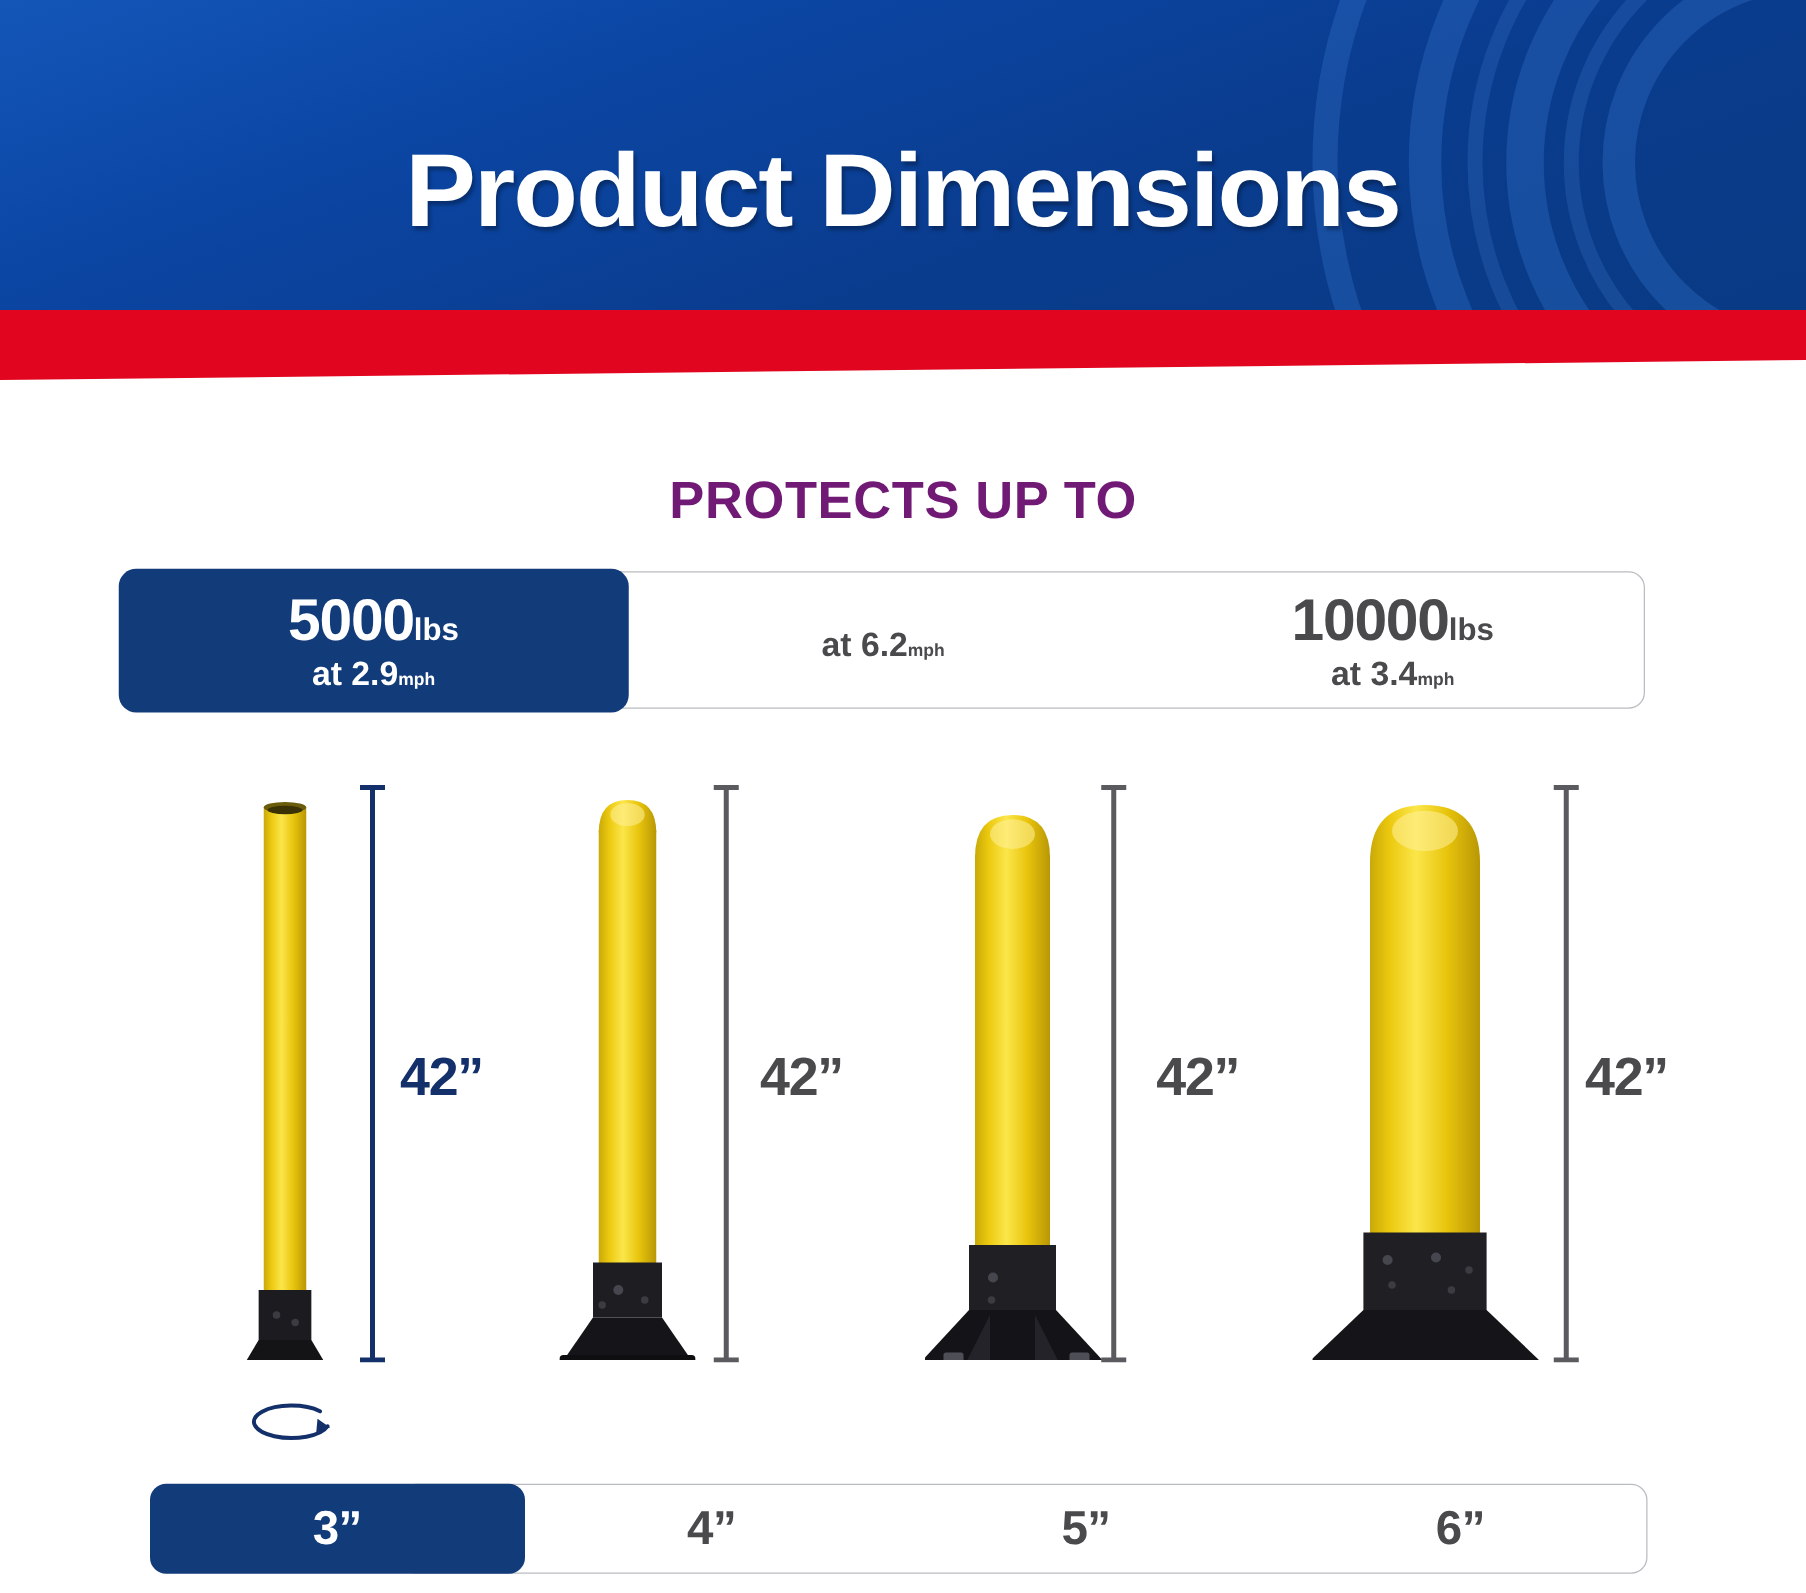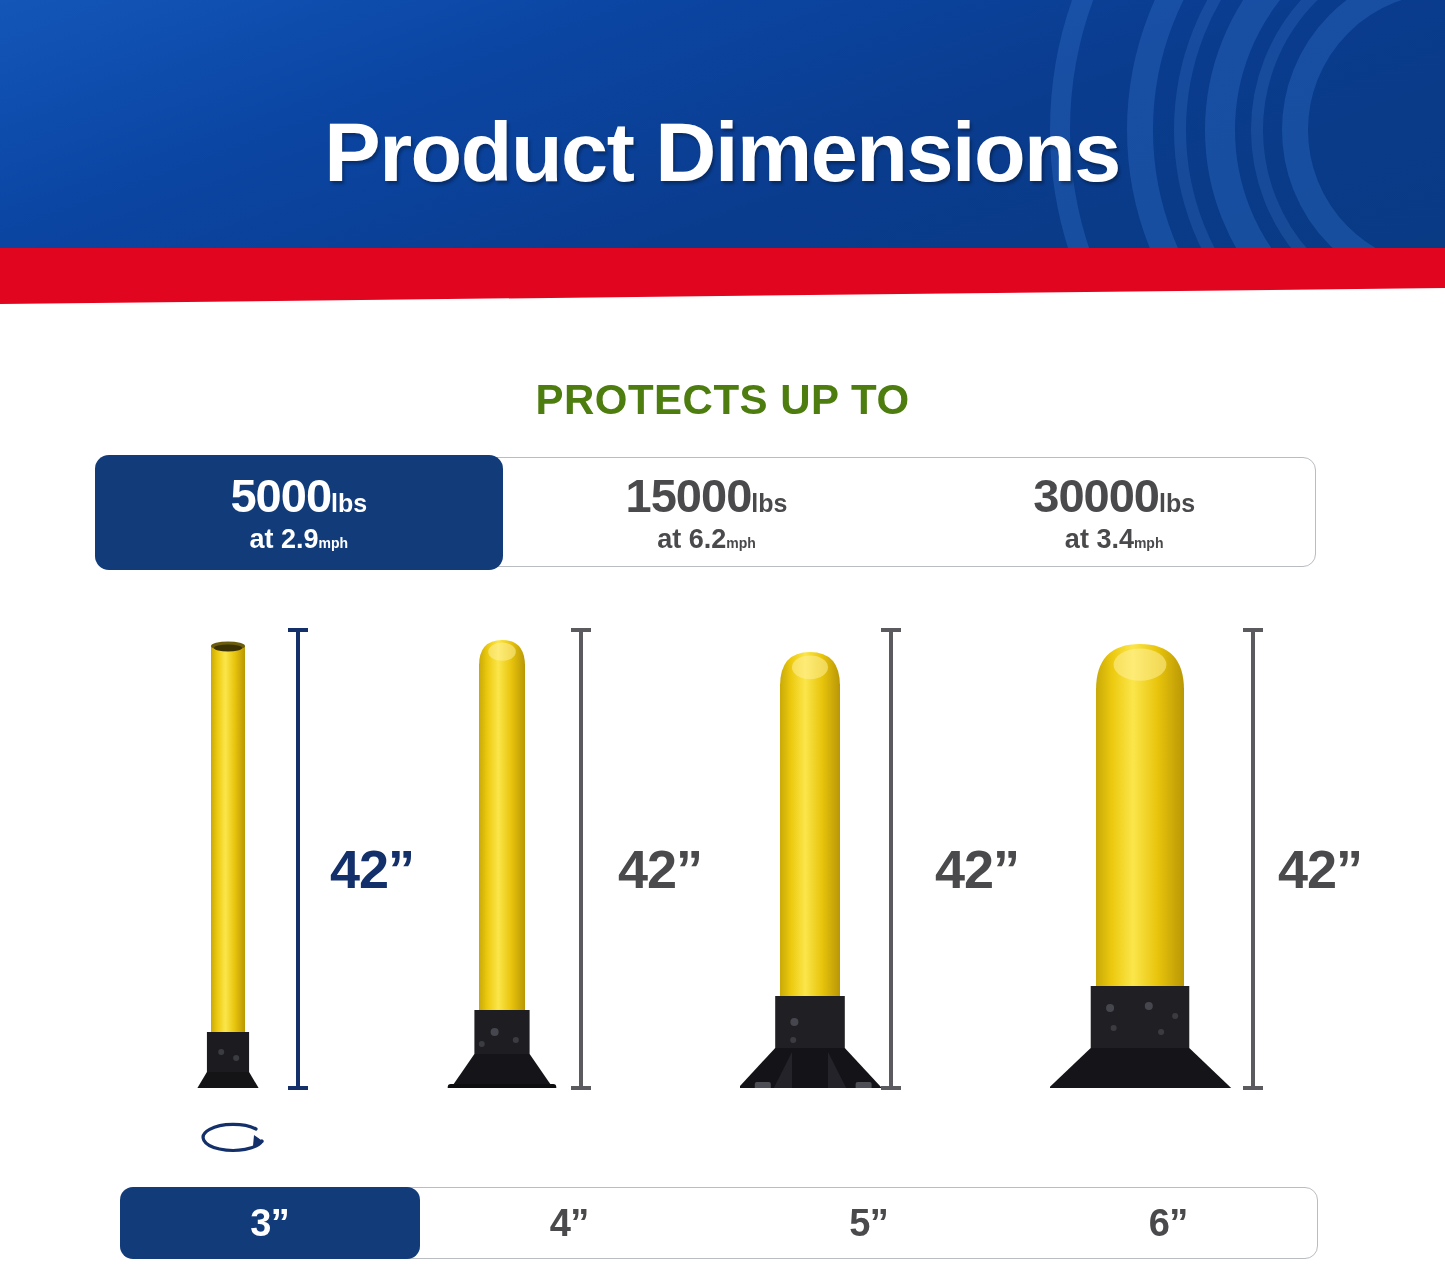--- a/index.html
+++ b/index.html
@@ -32,21 +32,21 @@
     transform:scaleX(1.02);
   }
 
   
   .red-band{position:absolute;left:0;top:248px;width:1445px;height:56px;}
 
   
   .protects-title{
     position:absolute; left:0; top:376px; width:1445px;
     text-align:center;
-    color:#4d7c0f;
+    color:#701a75;
     font-size:42px;
     font-weight:bold;
     letter-spacing:0.5px;
   }
 
   
   .weight-row{
     position:absolute; left:95px; top:455px; width:1223px; height:115px;
   }
   .weight-frame{
@@ -83,23 +83,22 @@
 
   
   .bollards{
     position:absolute; left:0; top:600px; width:1445px; height:560px;
   }
   .bollard-col{
     position:absolute; top:0; height:560px;
   }
   .dim-label{
     position:absolute;
-    font-size:54px; font-weight:bold; color:#4a4a4d;
+    font-size:43px; font-weight:bold; color:#4a4a4d;
     letter-spacing:-1px;
-    margin-left:10px;
   }
   .dim-label.active{color:#14306b;}
 
   
   .size-row{
     position:absolute; left:120px; top:1187px; width:1198px; height:72px;
   }
   .size-frame{
     position:absolute; left:200px; top:0; width:998px; height:72px;
     border:1.6px solid #b9bcc0; border-radius:13px; background:#ffffff;
@@ -148,25 +147,24 @@
 </div>
 
 <div class="weight-row">
   <div class="weight-frame"></div>
   <div class="weight-cells" id="weight-cells">
       <div class="weight-cell active">
         <div class="w-main"><span>5000</span><span class="unit">lbs</span></div>
         <div class="w-sub"><span>at </span><span>2.9</span><span class="unit">mph</span></div>
       </div>
       <div class="weight-cell">
-        <div class="w-main"><span>15000</span><span class="unit">lbs</span></div>
         <div class="w-sub"><span>at </span><span>6.2</span><span class="unit">mph</span></div>
       </div>
       <div class="weight-cell">
-        <div class="w-main"><span>30000</span><span class="unit">lbs</span></div>
+        <div class="w-main"><span>10000</span><span class="unit">lbs</span></div>
         <div class="w-sub"><span>at </span><span>3.4</span><span class="unit">mph</span></div>
       </div>
     </div>
 </div>
 
 <div class="bollards" id="bollards">
     <div class="bollard-col" style="left: 170px; width: 350px;">
       <div style="position: absolute; left: 0px; top: 18px;"><svg width="150" height="470" viewBox="0 0 150 470">
           <defs>
             <linearGradient id="g0" x1="0" y1="0" x2="1" y2="0">

